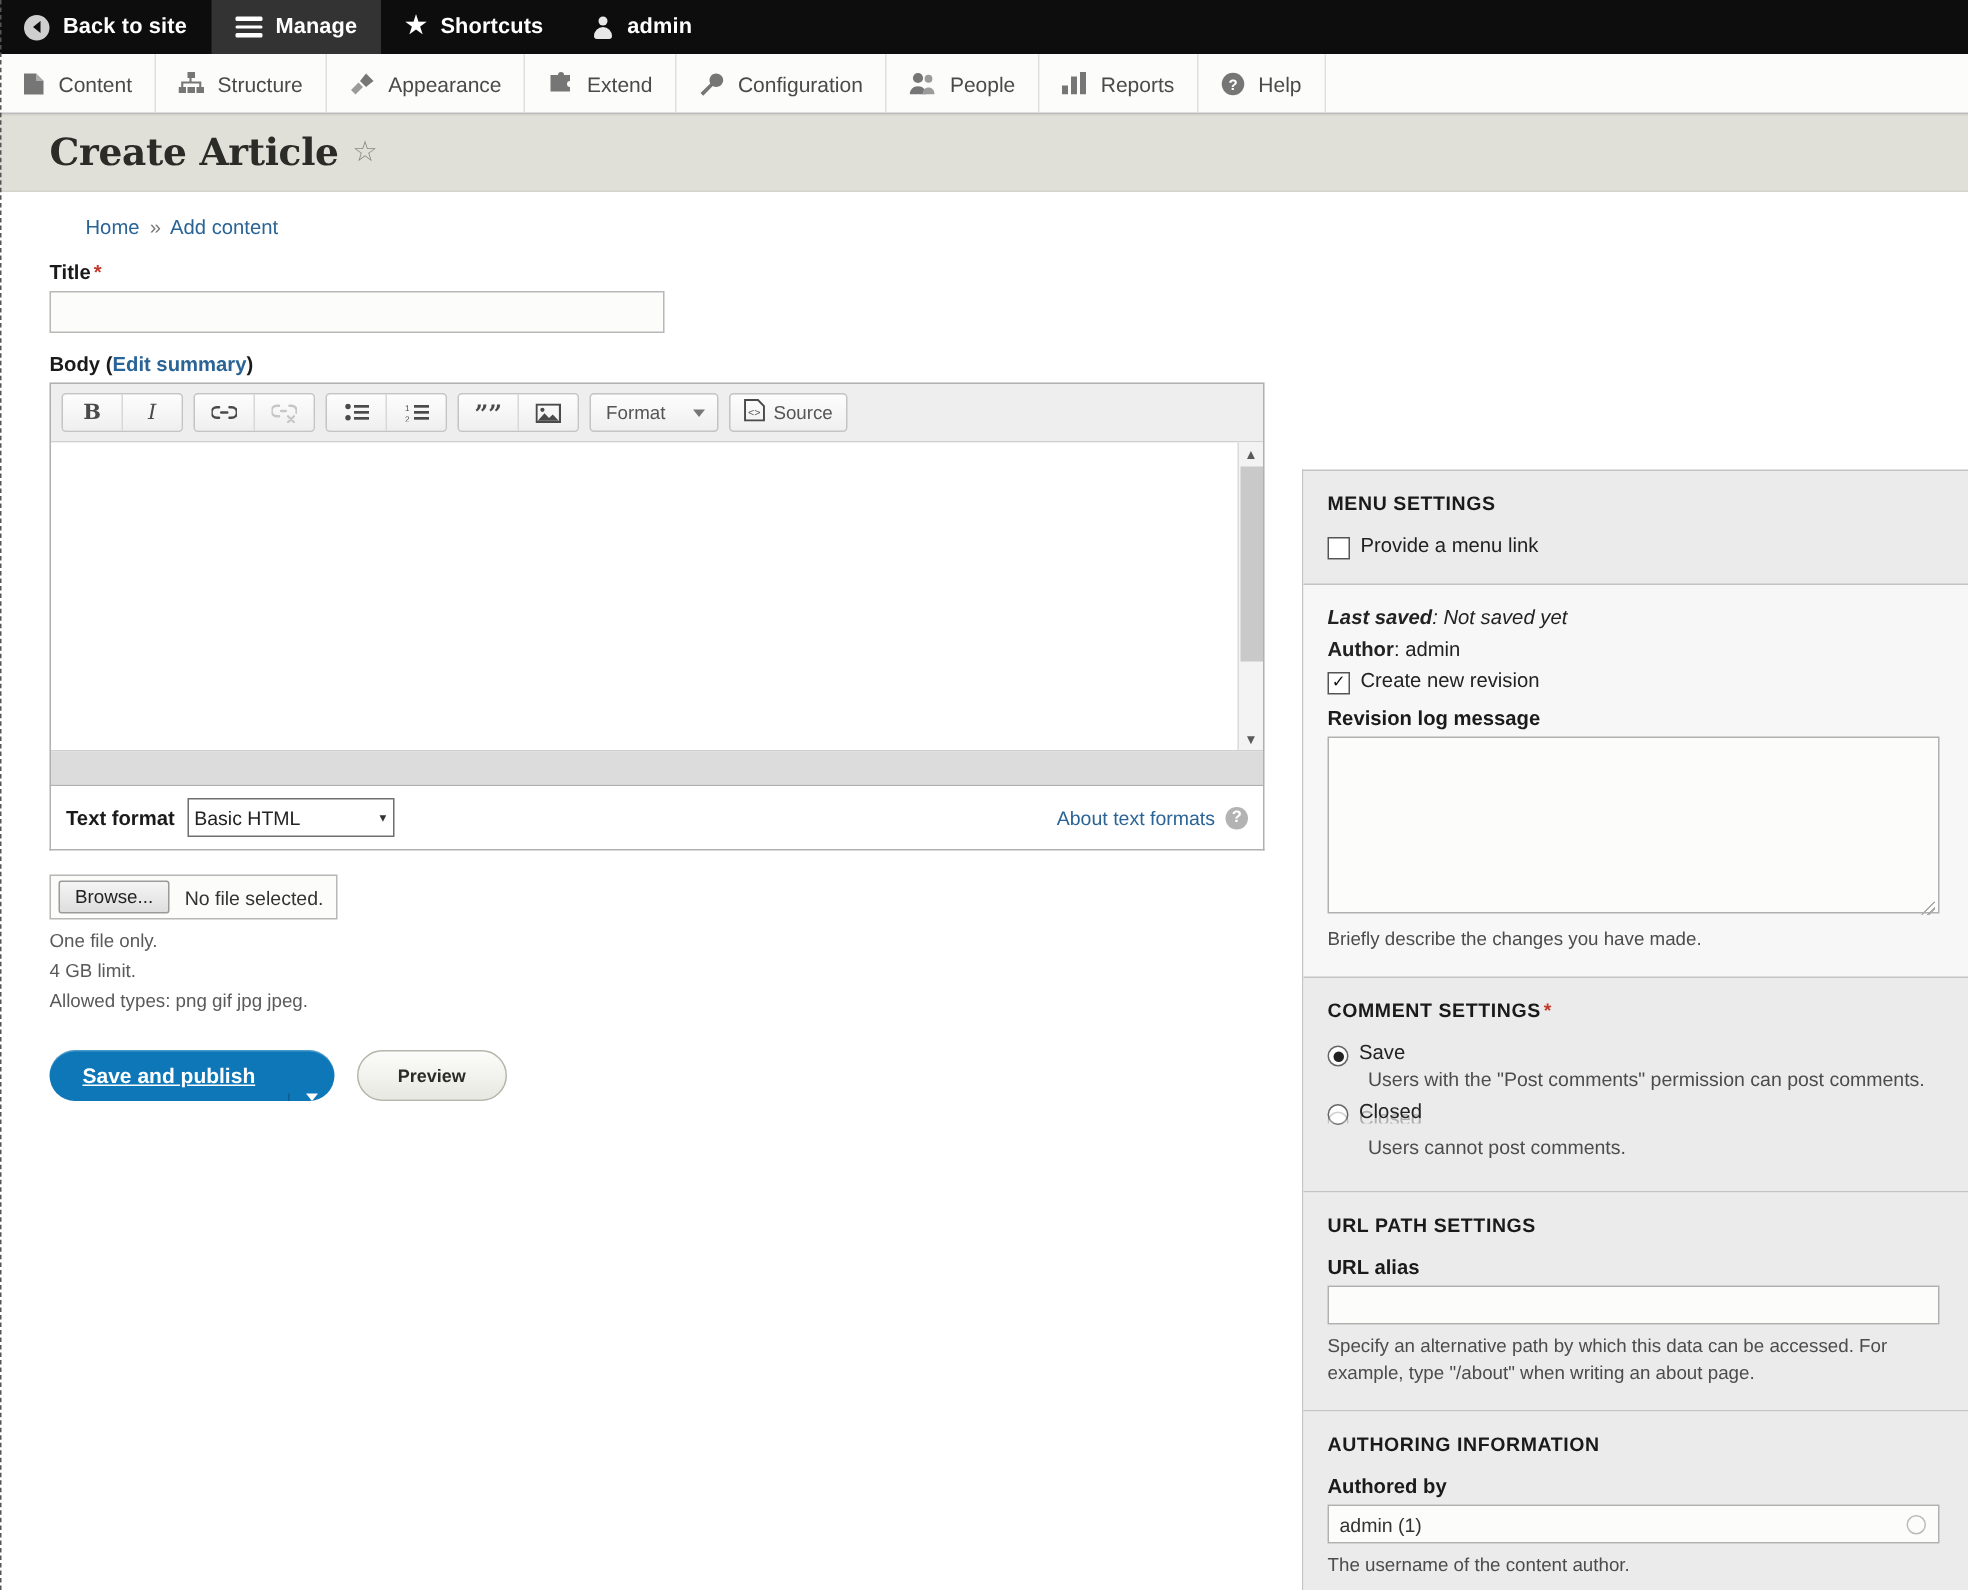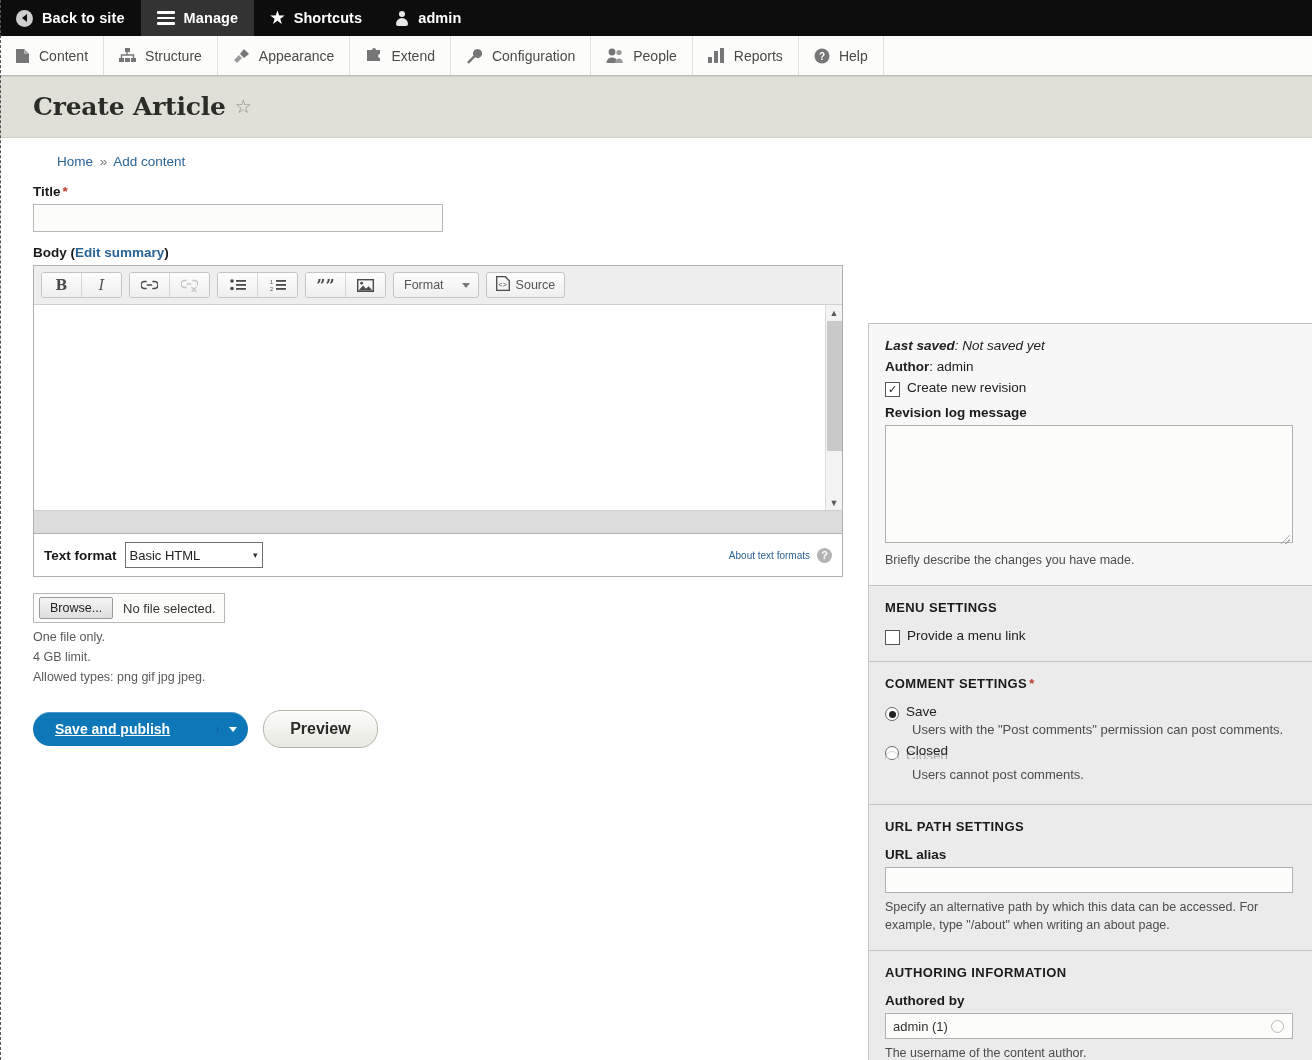--- a/index.html
+++ b/index.html
@@ -92,21 +92,21 @@
     font-size: 14px;
     color: #4a4a4a;
     cursor: pointer;
     white-space: nowrap;
   }
   .menu-item svg { display: block; }
 
   
   .page-band {
     background: #e0e0d8;
-    height: 62px;
+    height: 52px;
     display: flex;
     align-items: center;
     padding: 0 33px;
     box-sizing: border-box;
     border-bottom: 1px solid #d3d3c9;
   }
   .page-title {
     font-family: "DejaVu Serif", "Liberation Serif", serif;
     font-size: 25px;
     font-weight: bold;
@@ -271,21 +271,21 @@
     font-family: "Liberation Sans", sans-serif;
     font-size: 13px;
     padding: 1px 4px;
     color: #222;
     min-width: 128px;
     display: flex; align-items: center; justify-content: space-between;
     cursor: pointer;
   }
   .sel .caret { font-size: 9px; color: #333; margin-left: 10px; }
   .format-right { display: flex; align-items: center; gap: 7px; }
-  .format-right a { color: #2a6496; text-decoration: none; font-size: 10px; cursor: pointer; }
+  .format-right a { color: #2a6496; text-decoration: none; font-size: 13px; cursor: pointer; }
   .help-circle {
     width: 15px; height: 15px; border-radius: 50%;
     background: #b3b3b3; color: #fff; font-size: 11px; font-weight: bold;
     display: flex; align-items: center; justify-content: center; cursor: pointer;
   }
 
   
   .tags-wrap { position: relative; width: 410px; }
   .tags-input {
     box-sizing: border-box; width: 410px; height: 42px;
@@ -314,43 +314,42 @@
     background: linear-gradient(#f5f5f5,#dedede);
     border: 1px solid #9a9a9a;
     font-size: 12.5px; color: #222;
     padding: 3px 10px; cursor: pointer; border-radius: 2px;
   }
   .file-name { font-size: 13px; color: #333; margin-left: 10px; }
 
   
   .actions { margin-top: 24px; display: flex; align-items: center; gap: 15px; }
   .btn-primary {
-    display: flex; align-items: center;
+    display: flex; align-items: flex-end;
     background: #0d77b8;
     border-radius: 18px;
     overflow: hidden;
     box-shadow: inset 0 1px 0 rgba(255,255,255,.25);
     cursor: pointer;
-    gap: 25px;
   }
   .btn-primary .lbl {
     padding: 9px 22px; color: #fff; font-weight: bold; font-size: 14px;
     text-decoration: underline;
   }
   .btn-primary .split {
     width: 30px; display: flex; align-items: center; justify-content: center;
     border-left: 1px solid #0a5e92; cursor: pointer;
   }
   .btn-primary .split .caret-dn { border-top-color: #fff; }
   .btn-secondary {
     background: linear-gradient(#fcfcfa,#e8e8e2);
     border: 1px solid #b6b6ac;
     border-radius: 18px;
     padding: 9px 26px;
-    font-weight: bold; font-size: 16px; color: #2b2b28;
+    font-weight: bold; font-size: 12px; color: #2b2b28;
     cursor: pointer;
   }
 
   
   .sidebar {
     position: absolute;
     left: 868px;
     top: 185px;
     width: 444px;
     box-sizing: border-box;
@@ -696,47 +695,47 @@
         <span class="split">
           <span class="caret-dn"></span>
         </span>
       </div>
       <div class="btn-secondary">Preview</div>
     </div>
   </div>
 
   <div class="sidebar">
 
-    <div class="panel first">
-      <div class="meta-line">
-        <b><i>Last saved</i></b><i>: </i><i>Not saved yet</i>
-      </div>
-      <div class="meta-line">
-        <b>Author</b>: <span>admin</span>
-      </div>
-      <div class="cb-row">
-        <span class="cbox">✓</span>
-        <span>Create new revision</span>
-      </div>
-      <div class="side-label">Revision log message</div>
-      <div style="position:relative;width:408px;">
-        <textarea class="textarea" style=""></textarea>
-        <span class="grip"></span>
-      </div>
-      <div class="side-desc">Briefly describe the changes you have made.</div>
-    </div>
-
     <div class="panel">
       <div class="panel-title">MENU SETTINGS</div>
       <div class="cb-row" style="margin-bottom:0;">
         <span class="cbox"></span>
         <span>Provide a menu link</span>
       </div>
     </div>
 
+    <div class="panel first">
+      <div class="meta-line">
+        <b><i>Last saved</i></b><i>: </i><i>Not saved yet</i>
+      </div>
+      <div class="meta-line">
+        <b>Author</b>: <span>admin</span>
+      </div>
+      <div class="cb-row">
+        <span class="cbox">✓</span>
+        <span>Create new revision</span>
+      </div>
+      <div class="side-label">Revision log message</div>
+      <div style="position:relative;width:408px;">
+        <textarea class="textarea" style=""></textarea>
+        <span class="grip"></span>
+      </div>
+      <div class="side-desc">Briefly describe the changes you have made.</div>
+    </div>
+
     <div class="panel">
       <div class="panel-title">
         <span>COMMENT SETTINGS</span><span class="req">*</span>
       </div>
 
       <div class="radio-row">
         <span class="radio on"></span>
         <span>Save</span>
       </div>
       <div class="radio-help">Users with the "Post comments" permission can post comments.</div>

